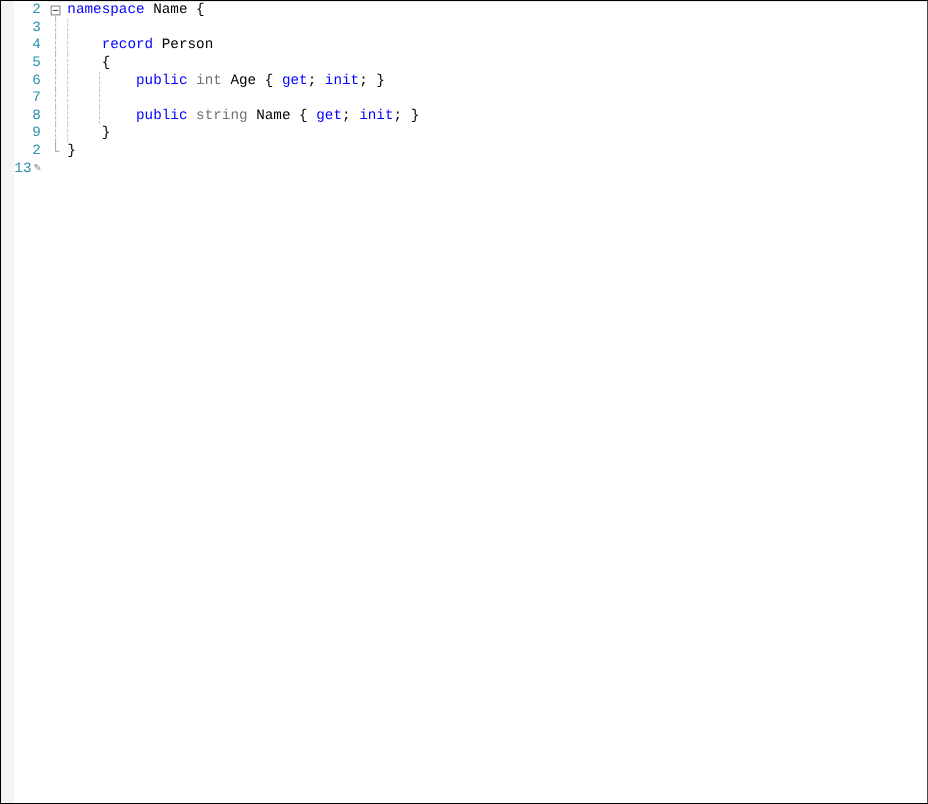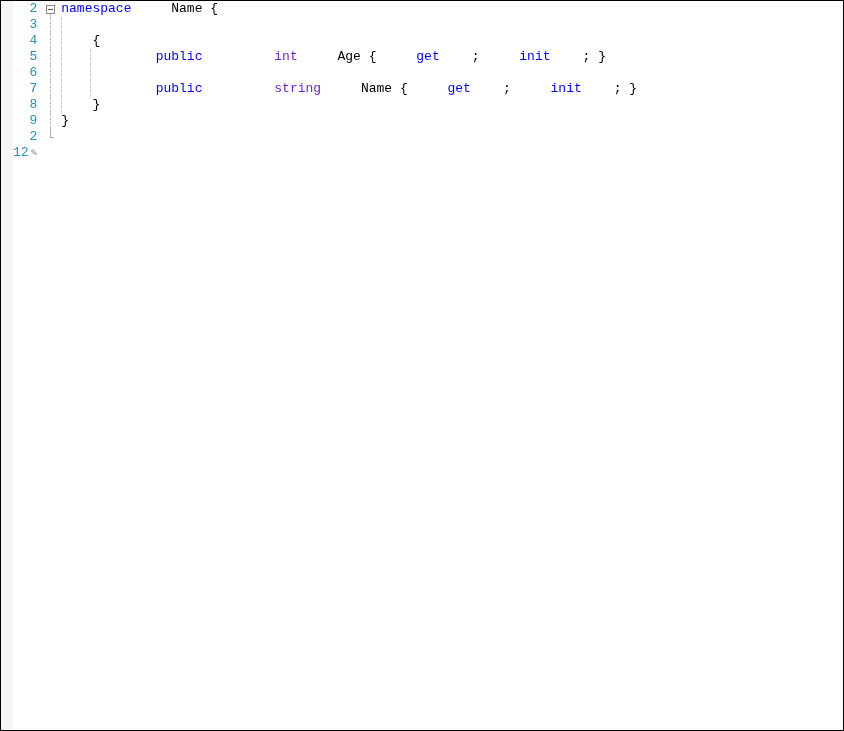--- a/index.html
+++ b/index.html
@@ -120,33 +120,32 @@
       position: relative;
       padding-left: 4px;
     }
 
     .code-line {
       height: 16px;
       white-space: pre;
       position: relative;
       display: flex;
       align-items: center;
-      gap: 32px;
     }
 
     .indent-guide {
       position: absolute;
       top: 0;
       height: 100%;
       border-left: 1px dashed #ccc;
     }
 
     .kw { color: #0000ff; }
     .plain { color: #000000; }
-    .type { color: #6d28d9; }
+    .type { color: #737373; }
 
     .token { white-space: pre; }
   </style>
 </head>
 <body>
 
 <div class="editor-container">
   <div class="margin-strip"></div>
   <div class="gutter" id="gutter">
       <div class="line-number">
@@ -170,21 +169,21 @@
       <div class="line-number">
         <span>8</span>
       </div>
       <div class="line-number">
         <span>9</span>
       </div>
       <div class="line-number">
         <span>2</span>
       </div>
       <div class="line-number">
-        <span>12</span>
+        <span>13</span>
         <span class="pencil-icon">✎</span>
       </div>
     </div>
   <div class="fold-column" id="foldcol">
       <div class="fold-row">
         <div class="fold-vline-dash" style="top: 50%; height: 50%;"></div>
         <div class="fold-box"></div>
       </div>
       <div class="fold-row">
         <div class="fold-vline-dash"></div>
@@ -209,20 +208,21 @@
       </div>
       <div class="fold-row">
         <div class="fold-vline-solid" style="height: 50%;"></div>
         <div class="fold-end"></div>
       </div>
       <div class="fold-row"></div>
     </div>
   <div class="code-area" id="codearea">
       <div class="code-line"><span class="token kw">namespace</span><span class="token plain"> Name {</span></div>
       <div class="code-line"><div class="indent-guide" style="left: 0px;"></div></div>
+      <div class="code-line"><div class="indent-guide" style="left: 0px;"></div><span class="token plain">    </span><span class="token kw">record</span><span class="token plain"> Person</span></div>
       <div class="code-line"><div class="indent-guide" style="left: 0px;"></div><span class="token plain">    {</span></div>
       <div class="code-line"><div class="indent-guide" style="left: 0px;"></div><div class="indent-guide" style="left: 28.8px;"></div><span class="token plain">        </span><span class="token kw">public</span><span class="token plain"> </span><span class="token type">int</span><span class="token plain"> Age { </span><span class="token kw">get</span><span class="token plain">; </span><span class="token kw">init</span><span class="token plain">; }</span></div>
       <div class="code-line"><div class="indent-guide" style="left: 0px;"></div><div class="indent-guide" style="left: 28.8px;"></div></div>
       <div class="code-line"><div class="indent-guide" style="left: 0px;"></div><div class="indent-guide" style="left: 28.8px;"></div><span class="token plain">        </span><span class="token kw">public</span><span class="token plain"> </span><span class="token type">string</span><span class="token plain"> Name { </span><span class="token kw">get</span><span class="token plain">; </span><span class="token kw">init</span><span class="token plain">; }</span></div>
       <div class="code-line"><div class="indent-guide" style="left: 0px;"></div><span class="token plain">    }</span></div>
       <div class="code-line"><span class="token plain">}</span></div>
       <div class="code-line"></div>
     </div>
 </div>
 

